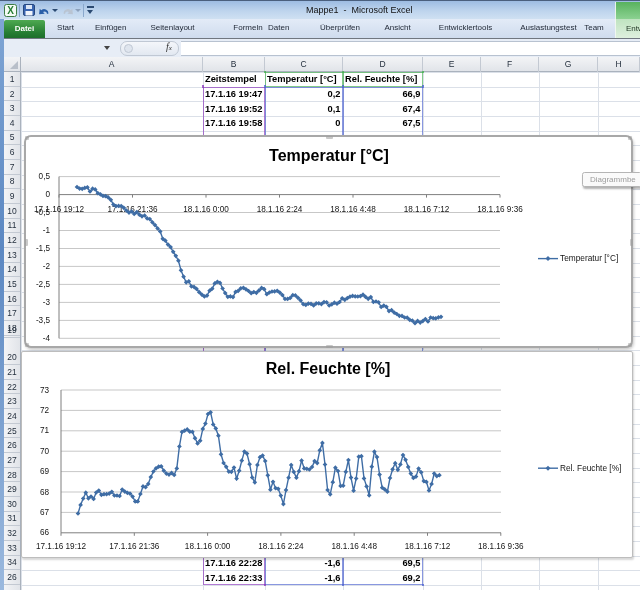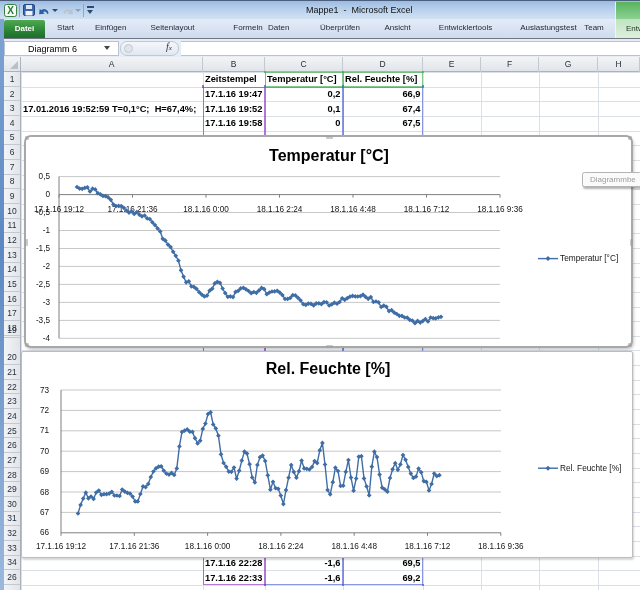--- a/index.html
+++ b/index.html
@@ -78,23 +78,20 @@
     <div class="tab" style="left:397.5px">Ansicht</div>
     <div class="tab" style="left:465.5px">Entwicklertools</div>
     <div class="tab" style="left:548.4px">Auslastungstest</div>
     <div class="tab" style="left:594px">Team</div>
 <div id="datei">Datei</div>
 <div id="entwtab">
       <span>Entw</span>
     </div>
 <div id="tabline"></div>
 <div id="fbar"></div>
-<div id="nbox">
-      <span>Diagramm 6</span>
-    </div>
 <div id="ndrop"></div>
 <div id="fxpill"></div>
     <div id="fxcirc"></div>
 <div id="fx">f<span style="font-size:7px">x</span></div>
 <div id="ffield"></div>
 <div id="sheet"></div>
 <div id="chrow">
       <div class="ch" style="left:0px;width:182px">A</div>
       <div class="ch" style="left:182px;width:62px">B</div>
       <div class="ch" style="left:244px;width:78px">C</div>
@@ -202,21 +199,20 @@
 <div class="hdl" style="left:263.5px;top:583.6px;background:#8833bb"></div>
 <div class="hdl" style="left:341.5px;top:583.6px;background:#4a5fd0"></div>
 <div class="hdl" style="left:421.5px;top:583.6px;background:#4a5fd0"></div>
 
 <div class="cl" style="left:205px;top:74.2px">Zeitstempel</div>
     <div class="cl" style="left:267px;top:74.2px">Temperatur [°C]</div>
     <div class="cl" style="left:345px;top:74.2px">Rel. Feuchte [%]</div>
     <div class="cl" style="left:205px;top:88.9px">17.1.16 19:47</div>
     <div class="cr" style="right:299.5px;top:88.9px">0,2</div>
     <div class="cr" style="right:219.5px;top:88.9px">66,9</div>
-    <div class="cl" style="left:23px;top:103.5px">17.01.2016 19:52:59 T=0,1°C;&nbsp; H=67,4%;</div>
     <div class="cl" style="left:205px;top:103.5px">17.1.16 19:52</div>
     <div class="cr" style="right:299.5px;top:103.5px">0,1</div>
     <div class="cr" style="right:219.5px;top:103.5px">67,4</div>
     <div class="cl" style="left:205px;top:118.2px">17.1.16 19:58</div>
     <div class="cr" style="right:299.5px;top:118.2px">0</div>
     <div class="cr" style="right:219.5px;top:118.2px">67,5</div>
     <div class="cl" style="left:205px;top:557.8px">17.1.16 22:28</div>
     <div class="cr" style="right:299.5px;top:557.8px">-1,6</div>
     <div class="cr" style="right:219.5px;top:557.8px">69,5</div>
     <div class="cl" style="left:205px;top:572.5px">17.1.16 22:33</div>

